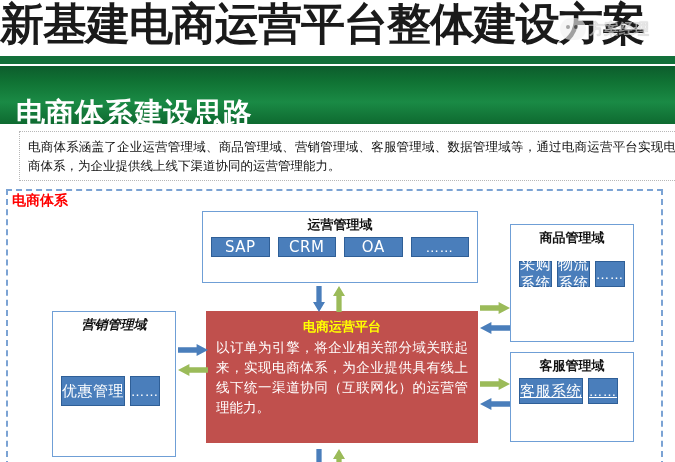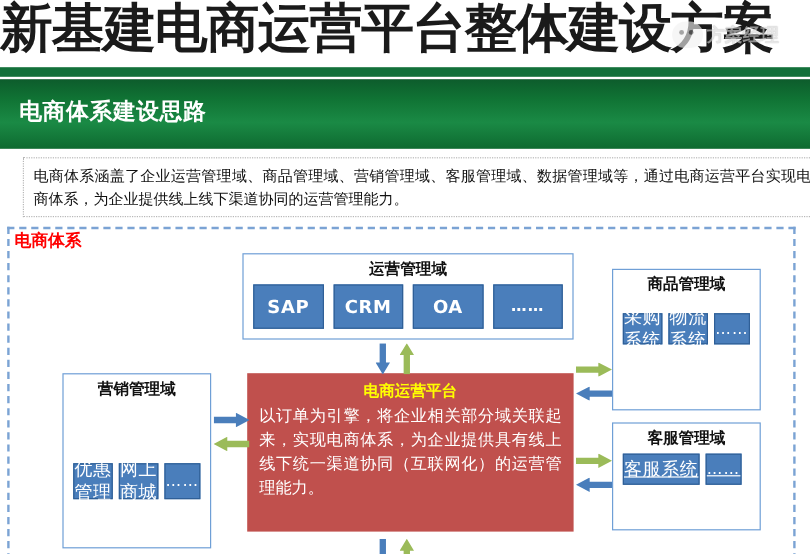--- a/index.html
+++ b/index.html
@@ -73,22 +73,22 @@
   
   .section-bar {
     position: absolute;
     left: 0px; top: 66px;
     width: 675px; height: 58px;
     background: linear-gradient(to bottom,
         #0d5c2c 0%, #107334 28%, #1a8a45 62%, #0e6a30 100%);
   }
   .section-bar-label {
     position: absolute;
-    left: 16px; top: 14px;
-    font-size: 19px;
+    left: 16px; top: 28px;
+    font-size: 29px;
     font-weight: bold;
     color: #ffffff;
     letter-spacing: 0.5px;
     white-space: nowrap;
     font-family: "DejaVu Sans", "Liberation Sans", sans-serif;
   }
 
   
   .desc-box {
     position: absolute;
@@ -153,28 +153,28 @@
   }
   .chip.dots { font-size: 13px; letter-spacing: 1px; }
 
   
   #panel-ops {
     left: 202px; top: 211px;
     width: 276px; height: 72px;
   }
   #panel-ops .panel-title { margin-bottom: 3px; }
   .ops-row { display: flex; gap: 8px; padding: 0 4px; }
-  .ops-row .chip { width: 60px; height: 37px; font-weight: bold; }
+  .ops-row .chip { width: 60px; height: 20px; }
 
   
   #panel-mkt {
     left: 52px; top: 311px;
     width: 124px; height: 146px;
   }
-  #panel-mkt .panel-title { margin-bottom: 20px; }
+  #panel-mkt .panel-title { margin-bottom: 10px; font-style: italic; }
   .vstack { display: flex; flex-direction: row; gap: 5px; padding: 0 4px; }
   #panel-mkt .chip { height: 30px; margin-top: 32px; }
 
   
   #panel-goods {
     left: 510px; top: 224px;
     width: 124px; height: 118px;
   }
   #panel-goods .panel-title { margin-bottom: 14px; }
   #panel-goods .chip { height: 26px; }
@@ -278,21 +278,20 @@
       <div class="chip">CRM</div>
       <div class="chip">OA</div>
       <div class="chip dots">……</div>
     </div>
   </div>
 
   <div class="panel" id="panel-mkt">
     <div class="panel-title">营销管理域</div>
     <div class="vstack">
       <div class="chip">优惠管理</div>
-      <div class="chip">网上商城</div>
       <div class="chip dots">……</div>
     </div>
   </div>
 
   <div class="panel" id="panel-goods">
     <div class="panel-title">商品管理域</div>
     <div class="vstack">
       <div class="chip">采购系统</div>
       <div class="chip">物流系统</div>
       <div class="chip dots">……</div>

